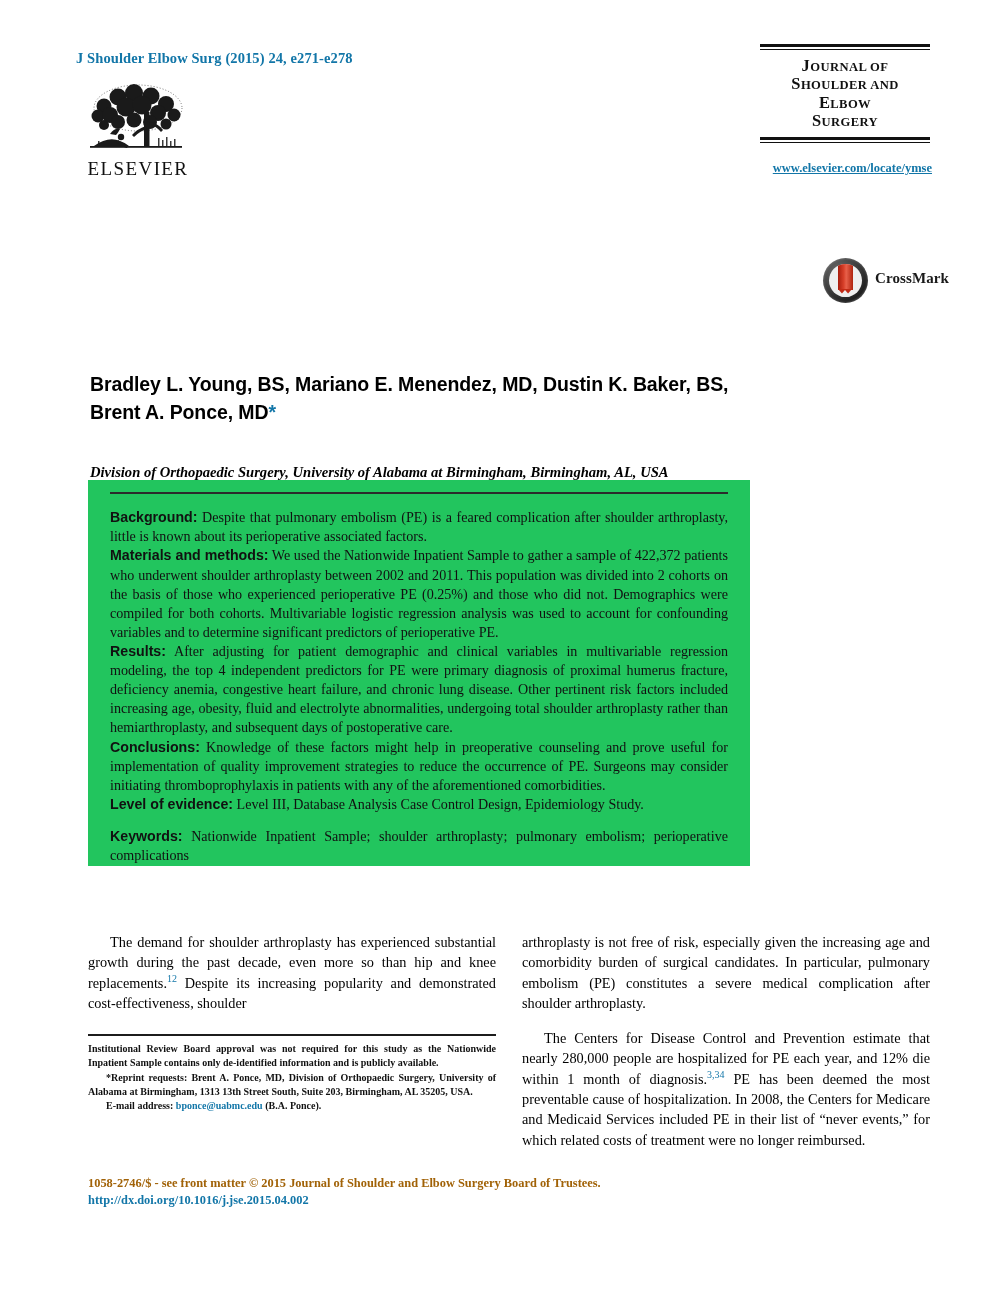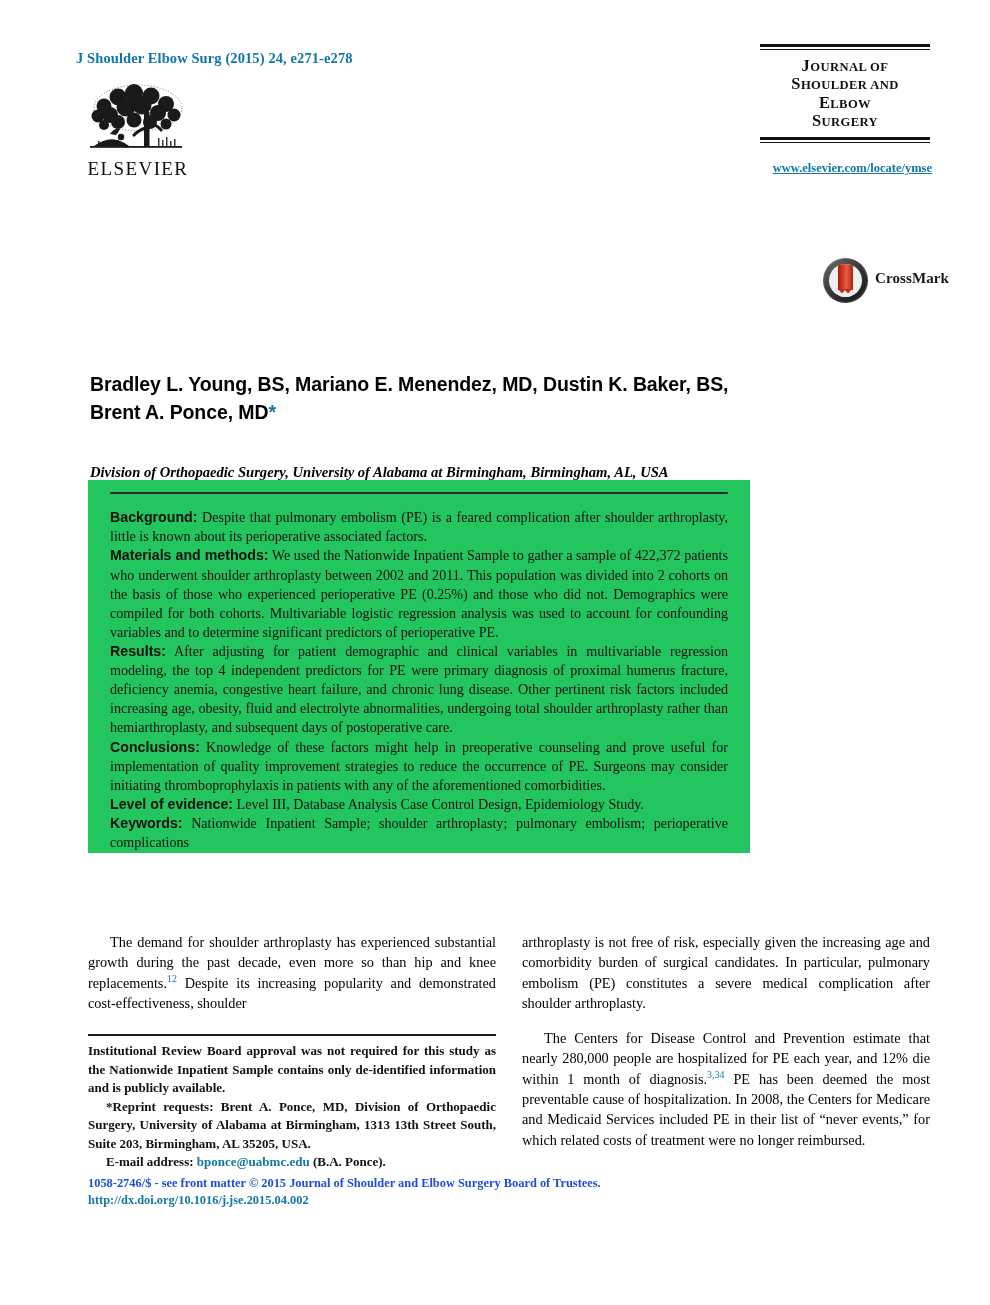--- a/index.html
+++ b/index.html
@@ -222,21 +222,21 @@
     line-height: 1.355;
     text-align: justify;
     color: #111;
   }
   .abstract p.first { margin-top: 14px; }
   .abstract .lbl {
     font-family: "Liberation Sans Narrow", "Liberation Sans", sans-serif;
     font-weight: bold;
     font-size: 14.2px;
   }
-  .abstract .kw { }
+  .abstract .kw { margin-top: 13px; }
 
   
   .col {
     position: absolute;
     width: 408px;
     font-family: "Liberation Serif", serif;
     font-size: 14.3px;
     line-height: 1.42;
     text-align: justify;
     color: #000;
@@ -261,21 +261,21 @@
   }
   .footnote .fn-rule {
     border-top: 2.4px solid #1c1c1c;
     width: 408px;
     margin-bottom: 6px;
   }
   .footnote p {
     margin: 0;
     font-family: "Liberation Serif", serif;
     font-weight: bold;
-    font-size: 13px;
+    font-size: 10px;
     line-height: 1.43;
     text-align: justify;
     color: #111;
   }
   .footnote p.indent { text-indent: 18px; }
   .footnote a, .link {
     color: #1276a8;
     text-decoration: none;
   }
 
@@ -283,21 +283,21 @@
   .bottom {
     position: absolute;
     left: 88px;
     top: 1176px;
     width: 700px;
   }
   .bottom .issn {
     font-family: "Liberation Serif", serif;
     font-weight: bold;
     font-size: 12.4px;
-    color: #1d4ed8;
+    color: #a16207;
     white-space: nowrap;
   }
   .bottom .doi {
     font-family: "Liberation Serif", serif;
     font-weight: bold;
     font-size: 12.4px;
     color: #1276a8;
     margin-top: 2px;
     white-space: nowrap;
   }

